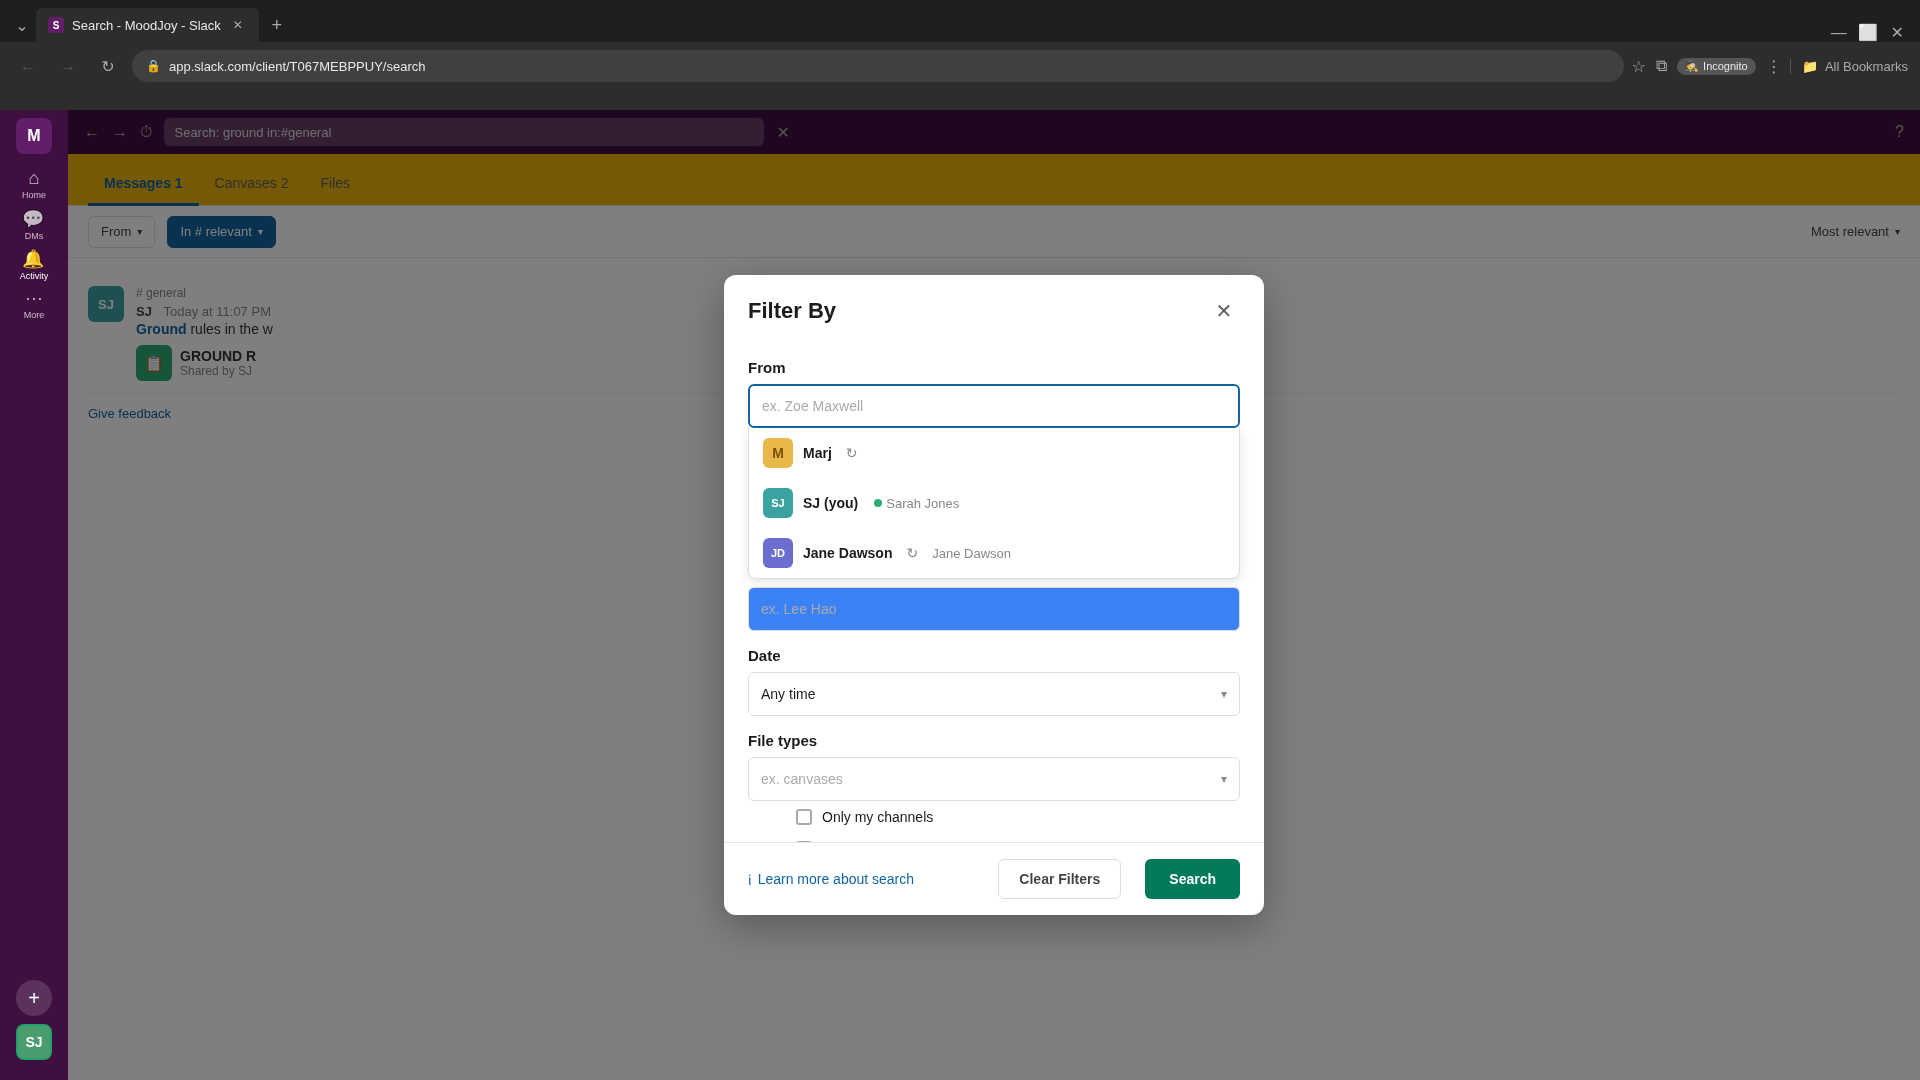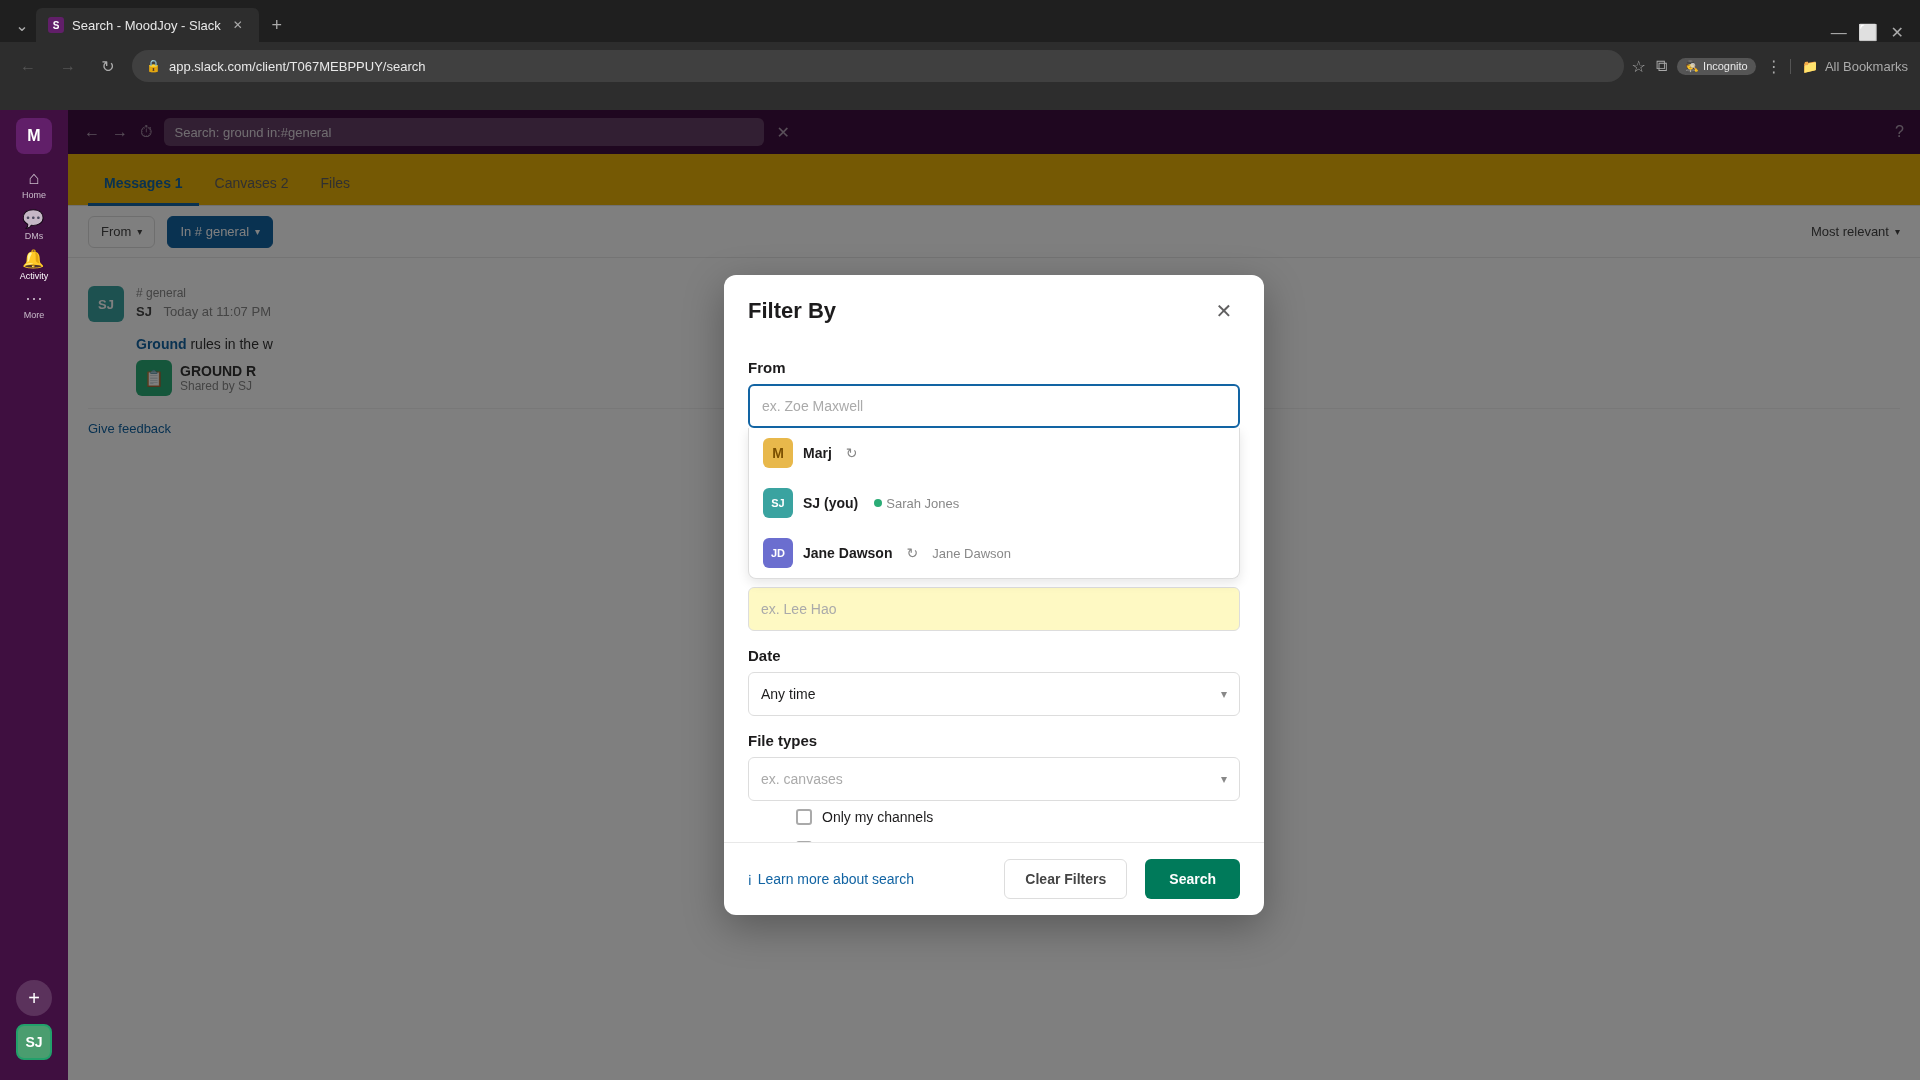--- a/index.html
+++ b/index.html
@@ -326,21 +326,21 @@
       border-bottom: 1px solid #f0f0f0;
     }
     .result-avatar {
       width: 36px;
       height: 36px;
       border-radius: 6px;
       background: #ddd;
       flex-shrink: 0;
     }
     .result-content { flex: 1; }
-    .result-header { font-size: 13px; font-weight: 600; color: #444; margin-bottom: 17px; }
+    .result-header { font-size: 13px; font-weight: 600; color: #444; margin-bottom: 2px; }
     .result-channel { font-size: 12px; color: #888; margin-bottom: 4px; }
     .result-body { font-size: 14px; color: #333; }
     .result-body strong { font-weight: 600; color: #1264a3; }
 
     .feedback-link {
       color: #1264a3;
       font-size: 13px;
       cursor: pointer;
       padding: 12px 0;
     }
@@ -471,21 +471,21 @@
 
     .to-input {
       width: 100%;
       height: 44px;
       border: 1px solid #ddd;
       border-radius: 6px;
       padding: 16px 12px;
       font-size: 14px;
       color: #1d1c1d;
       outline: none;
-      background: #fef9c3;
+      background: #3b82f6;
       margin-top: 8px;
     }
     .to-input::placeholder { color: #aaa; }
 
     .date-select {
       width: 100%;
       height: 44px;
       border: 1px solid #ddd;
       border-radius: 6px;
       padding: 0 12px;
@@ -543,21 +543,21 @@
       display: flex;
       align-items: center;
       gap: 6px;
       color: #1264a3;
       font-size: 14px;
       cursor: pointer;
     }
 
     .footer-actions {
       display: flex;
-      gap: 18px;
+      gap: 24px;
       padding-left: 16px;
     }
 
     .btn-clear-filters {
       height: 40px;
       padding: 0 20px;
       border: 1px solid #ddd;
       border-radius: 6px;
       background: white;
       font-size: 14px;
@@ -680,21 +680,21 @@
         <span>Files</span>
       </div>
     </div>
 
     <div class="filter-bar">
       <div class="filter-pill">
         <span>From</span>
         <span style="font-size:10px;">▾</span>
       </div>
       <div class="filter-pill highlighted">
-        <span>In # general</span>
+        <span>In # relevant</span>
         <span style="font-size:10px;">▾</span>
       </div>
       <div class="sort-control">
         <span>Most relevant</span>
         <span style="font-size:10px;">▾</span>
       </div>
     </div>
 
     <div class="results-area">
       <div class="result-item">

